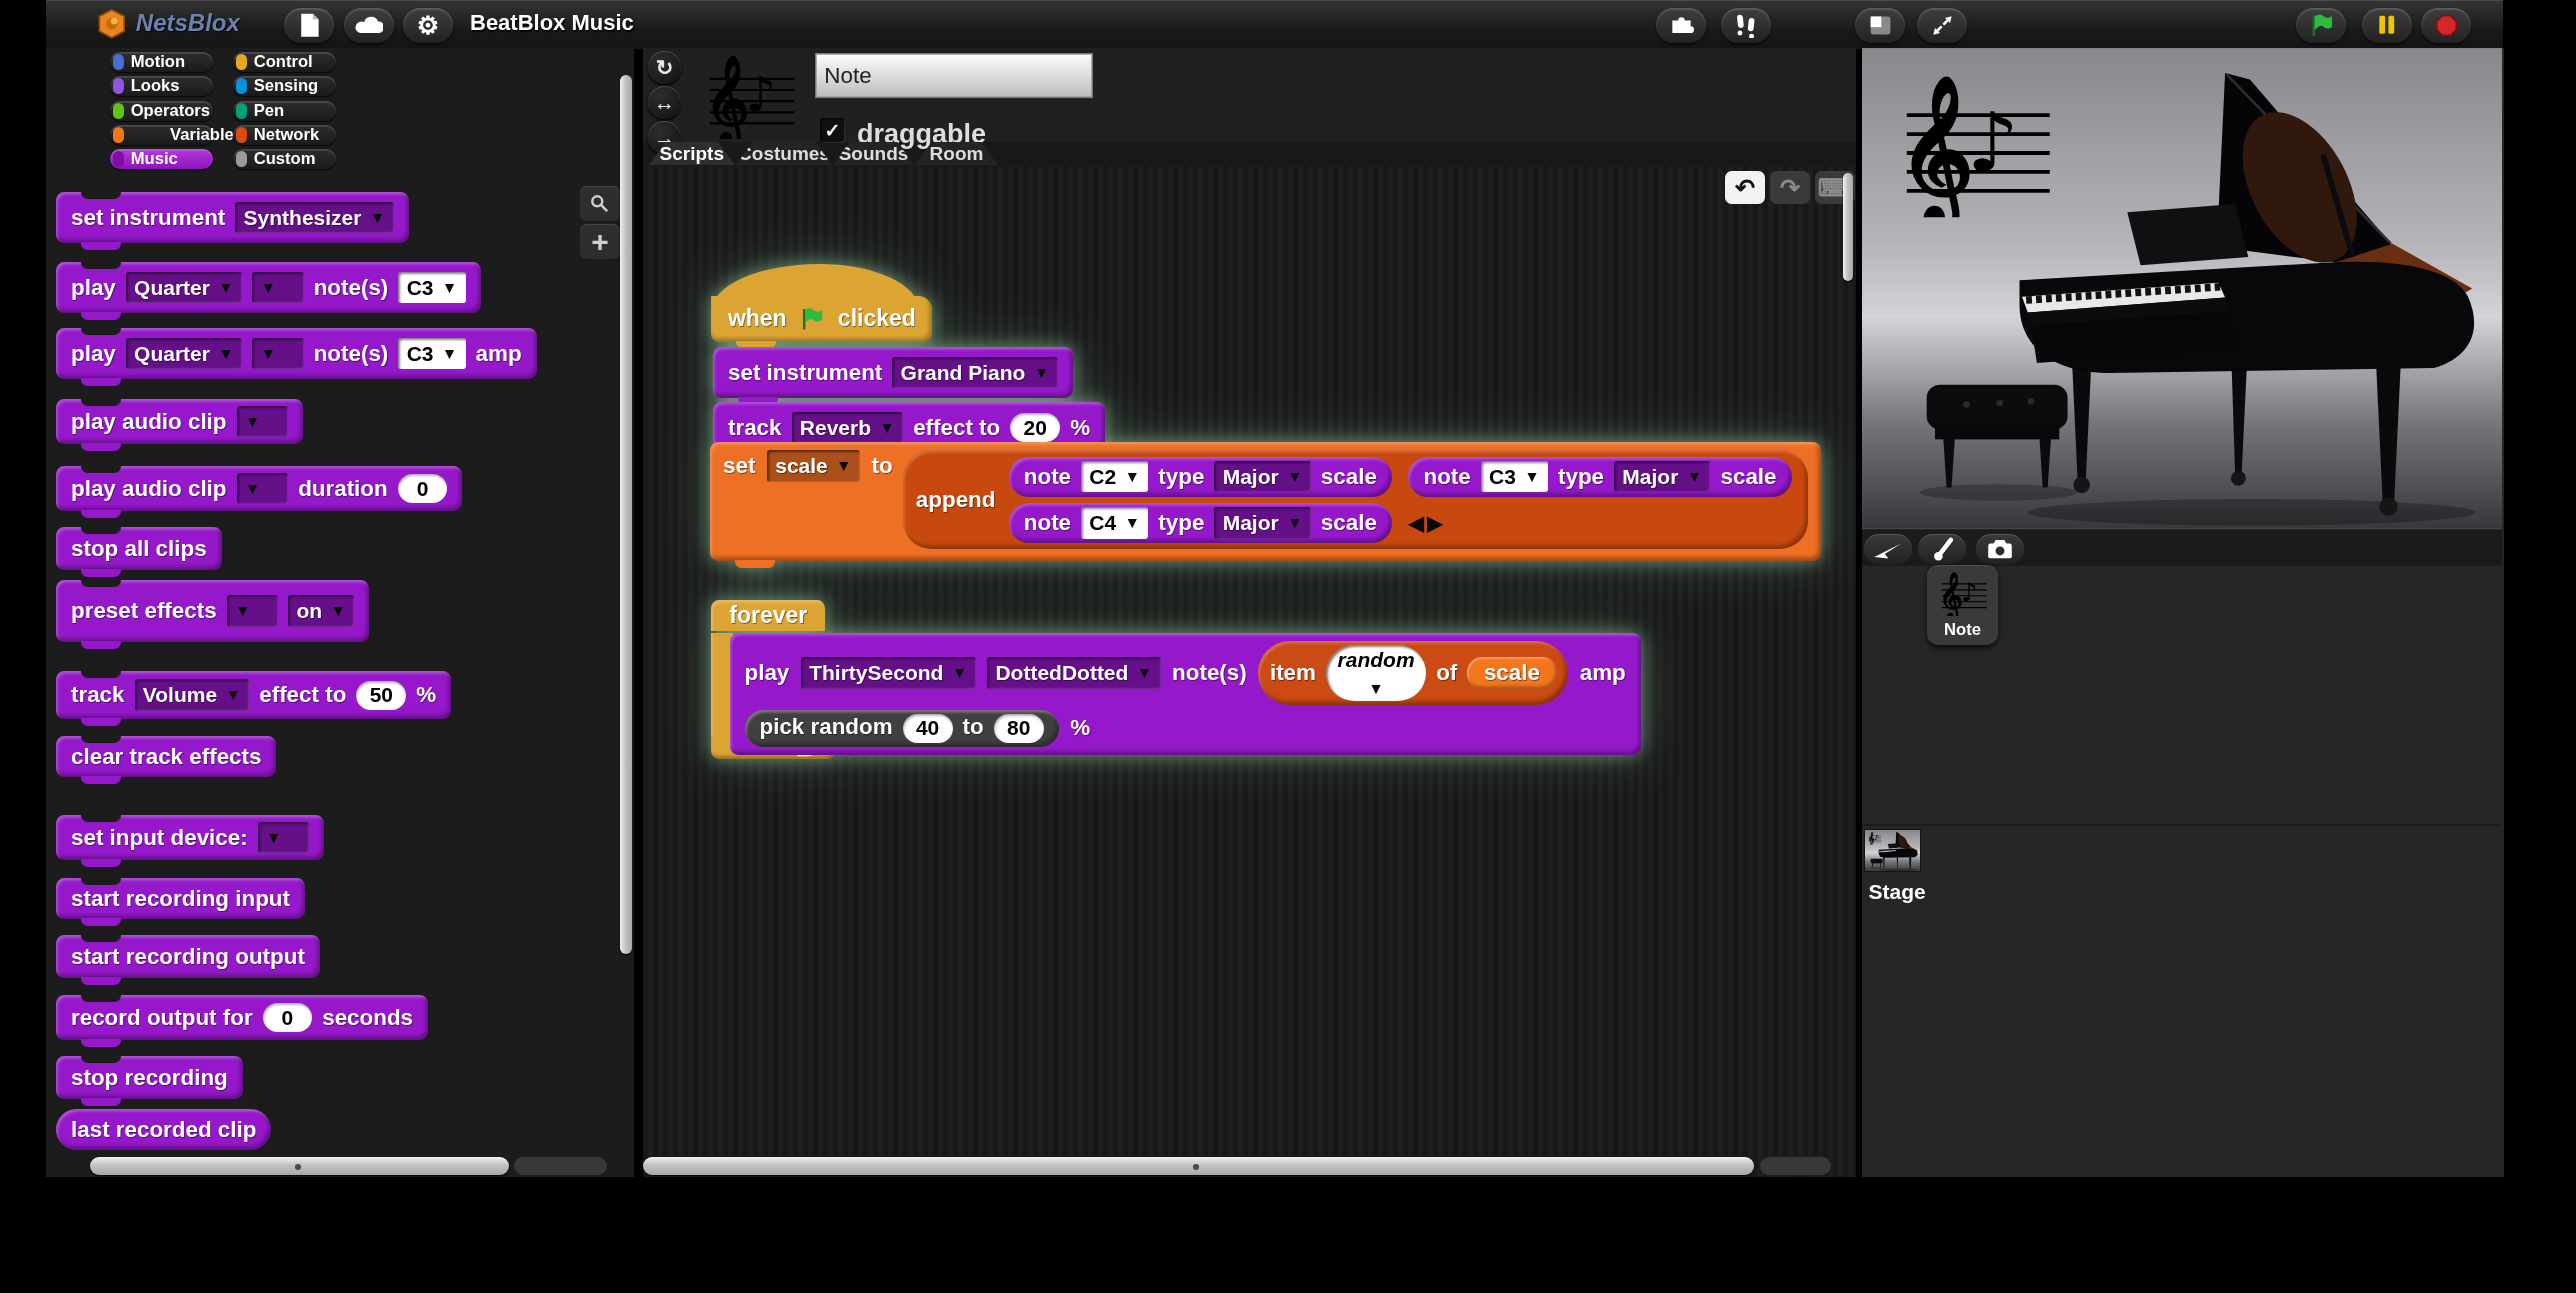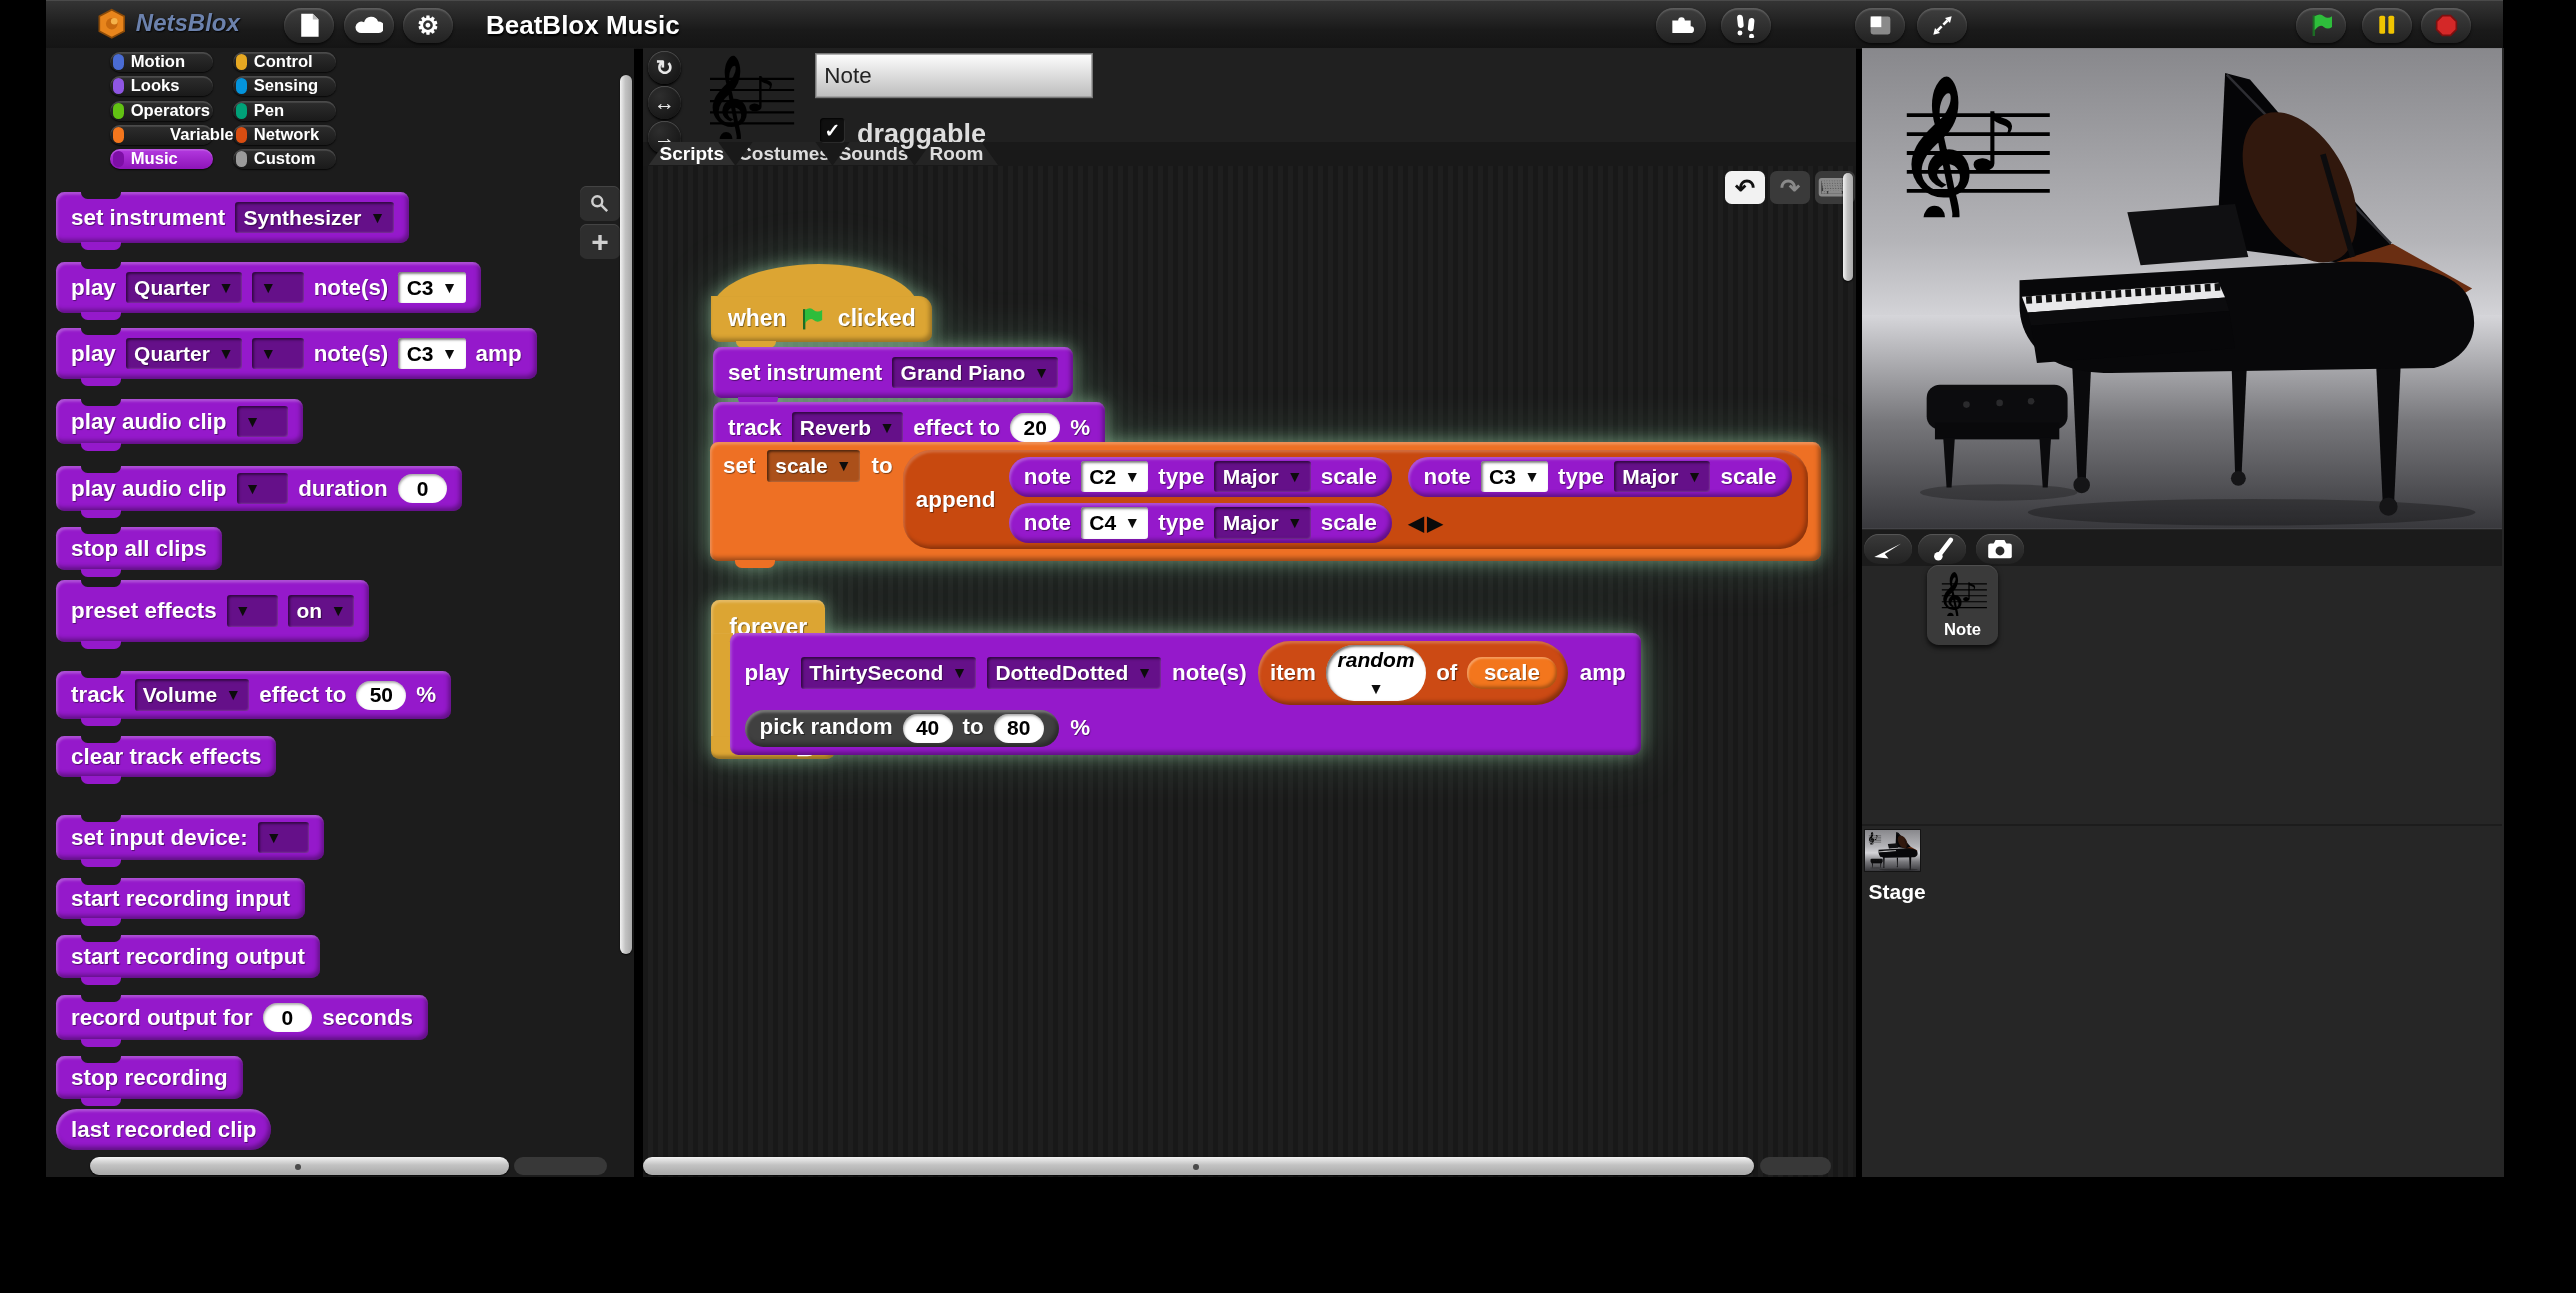--- a/index.html
+++ b/index.html
@@ -7,21 +7,21 @@
           font-family:"Liberation Sans",sans-serif;font-weight:bold;}
   .abs{position:absolute;}
   
   .topbar{left:46px;top:0;width:2457px;height:48px;background:linear-gradient(#343434,#1a1a1a 60%,#141414);
           border-top:1.7px solid #4a4a4a;display:block;}
   .logo{left:50px;top:6.6px;display:flex;align-items:center;gap:8.3px;}
   .logo-text{color:#6c82ad;font-style:italic;font-size:24px;text-shadow:0.8px 0.8px 1.7px #000;}
   .tb-btn{height:35px;width:50px;border-radius:17.4px;background:linear-gradient(#3e3e3e,#222);
           box-shadow:inset 0 1.7px 1.7px rgba(255,255,255,.18), 0 1.7px 2.5px rgba(0,0,0,.6);
           display:flex;align-items:center;justify-content:center;}
-  .tb-title{color:#fff;font-size:26px;text-shadow:0.8px 1.7px 1.7px #000;margin-left:16px;}
+  .tb-title{color:#fff;font-size:22px;text-shadow:0.8px 1.7px 1.7px #000;}
   
   .palette{left:46px;top:48px;width:588px;height:1129px;background:#1c1c1c;overflow:hidden;}
   .cat-btn{position:absolute;width:103px;height:20px;border-radius:10px;background:linear-gradient(#2e2e2e,#1a1a1a);
            box-shadow:inset 0 1.7px 0.8px rgba(255,255,255,.15), 0 0.8px 1.7px #000;display:flex;align-items:center;gap:6.6px;
            color:#fff;font-size:16.6px;padding-left:3.3px;box-sizing:border-box;}
   .cat-dot{width:10.8px;height:16.6px;border-radius:6.6px;flex:0 0 auto;}
   .cat-btn.sel{background:linear-gradient(#b43ae0,#8d14b8);}
   .blk{position:absolute;display:inline-flex;align-items:center;gap:10px;padding:0 15px;color:#fff;
        font-size:22.4px;border-radius:8.3px;white-space:nowrap;
        box-shadow:inset 1.7px 2.5px 2.5px rgba(255,255,255,.25), inset -2.5px -3.3px 4.1px rgba(0,0,0,.35);
@@ -79,21 +79,21 @@
           box-shadow:inset -2.5px -3.3px 4.1px rgba(0,0,0,.3);text-shadow:0.8px 0.8px 0.8px rgba(0,0,0,.45);}
   .hat-body::after{content:"";position:absolute;left:25px;bottom:-6.6px;width:40px;height:7.5px;background:#dca533;border-radius:0 0 6.6px 6.6px;}
   .setscale{flex-direction:row;align-items:flex-start;gap:3.3px;padding:8.3px 13.3px 11.6px 13.3px;}
   .ss-row{display:flex;align-items:center;gap:11.6px;}
   .append{display:flex;align-items:center;gap:13.3px;background:#c8490f;border-radius:28px;padding:6.6px 16.6px 6.6px 13.3px;
           margin-left:6.6px;box-shadow:inset 1.7px 2.5px 2.5px rgba(255,255,255,.2), inset -2.5px -3.3px 4.1px rgba(0,0,0,.3);}
   .append-grid{display:grid;grid-template-columns:auto auto;gap:6.6px 16.6px;align-items:center;justify-items:start;}
   .notepill{display:inline-flex;align-items:center;gap:10px;background:#9519cb;border-radius:828px;padding:4.1px 15px;
           box-shadow:inset 1.7px 2.5px 2.5px rgba(255,255,255,.25), inset -2.5px -3.3px 4.1px rgba(0,0,0,.35);}
   .arrows{color:#0a0a0a;font-size:20px;letter-spacing:3.3px;text-shadow:none;}
-  .forever-label{position:absolute;display:inline-flex;align-items:center;padding:16px 18px;height:23px;background:#dca533;
+  .forever-label{position:absolute;display:inline-flex;align-items:center;padding:4px 18px;height:23px;background:#dca533;
           border-radius:8.3px 8.3px 0 0;color:#fff;font-size:23px;text-shadow:0.8px 0.8px 0.8px rgba(0,0,0,.45);
           box-shadow:inset 1.7px 2.5px 2.5px rgba(255,255,255,.25);}
   .forever-arm{position:absolute;width:21.5px;background:#dca533;box-shadow:inset 1.7px 0 1.7px rgba(255,255,255,.2);}
   .forever-bottom{position:absolute;height:23px;width:124px;background:#dca533;border-radius:0 8.3px 8.3px 8.3px;
           box-shadow:inset -2.5px -3.3px 3.3px rgba(0,0,0,.3);display:flex;align-items:center;justify-content:flex-end;padding-right:11.6px;box-sizing:border-box;}
   .bigplay{flex-direction:column;align-items:flex-start;gap:5px;padding:8.3px 15px;}
   .listpill{display:inline-flex;align-items:center;gap:10px;background:#cc4a14;border-radius:828px;padding:4.1px 11.6px;
           box-shadow:inset 1.7px 2.5px 2.5px rgba(255,255,255,.22), inset -2.5px -3.3px 4.1px rgba(0,0,0,.35);}
   .varpill{display:inline-flex;align-items:center;background:#f3761d;border-radius:15px;padding:3.3px 16.6px;
           box-shadow:inset 1.7px 1.7px 1.7px rgba(255,255,255,.3), inset -1.7px -2.5px 3.3px rgba(0,0,0,.3);}

